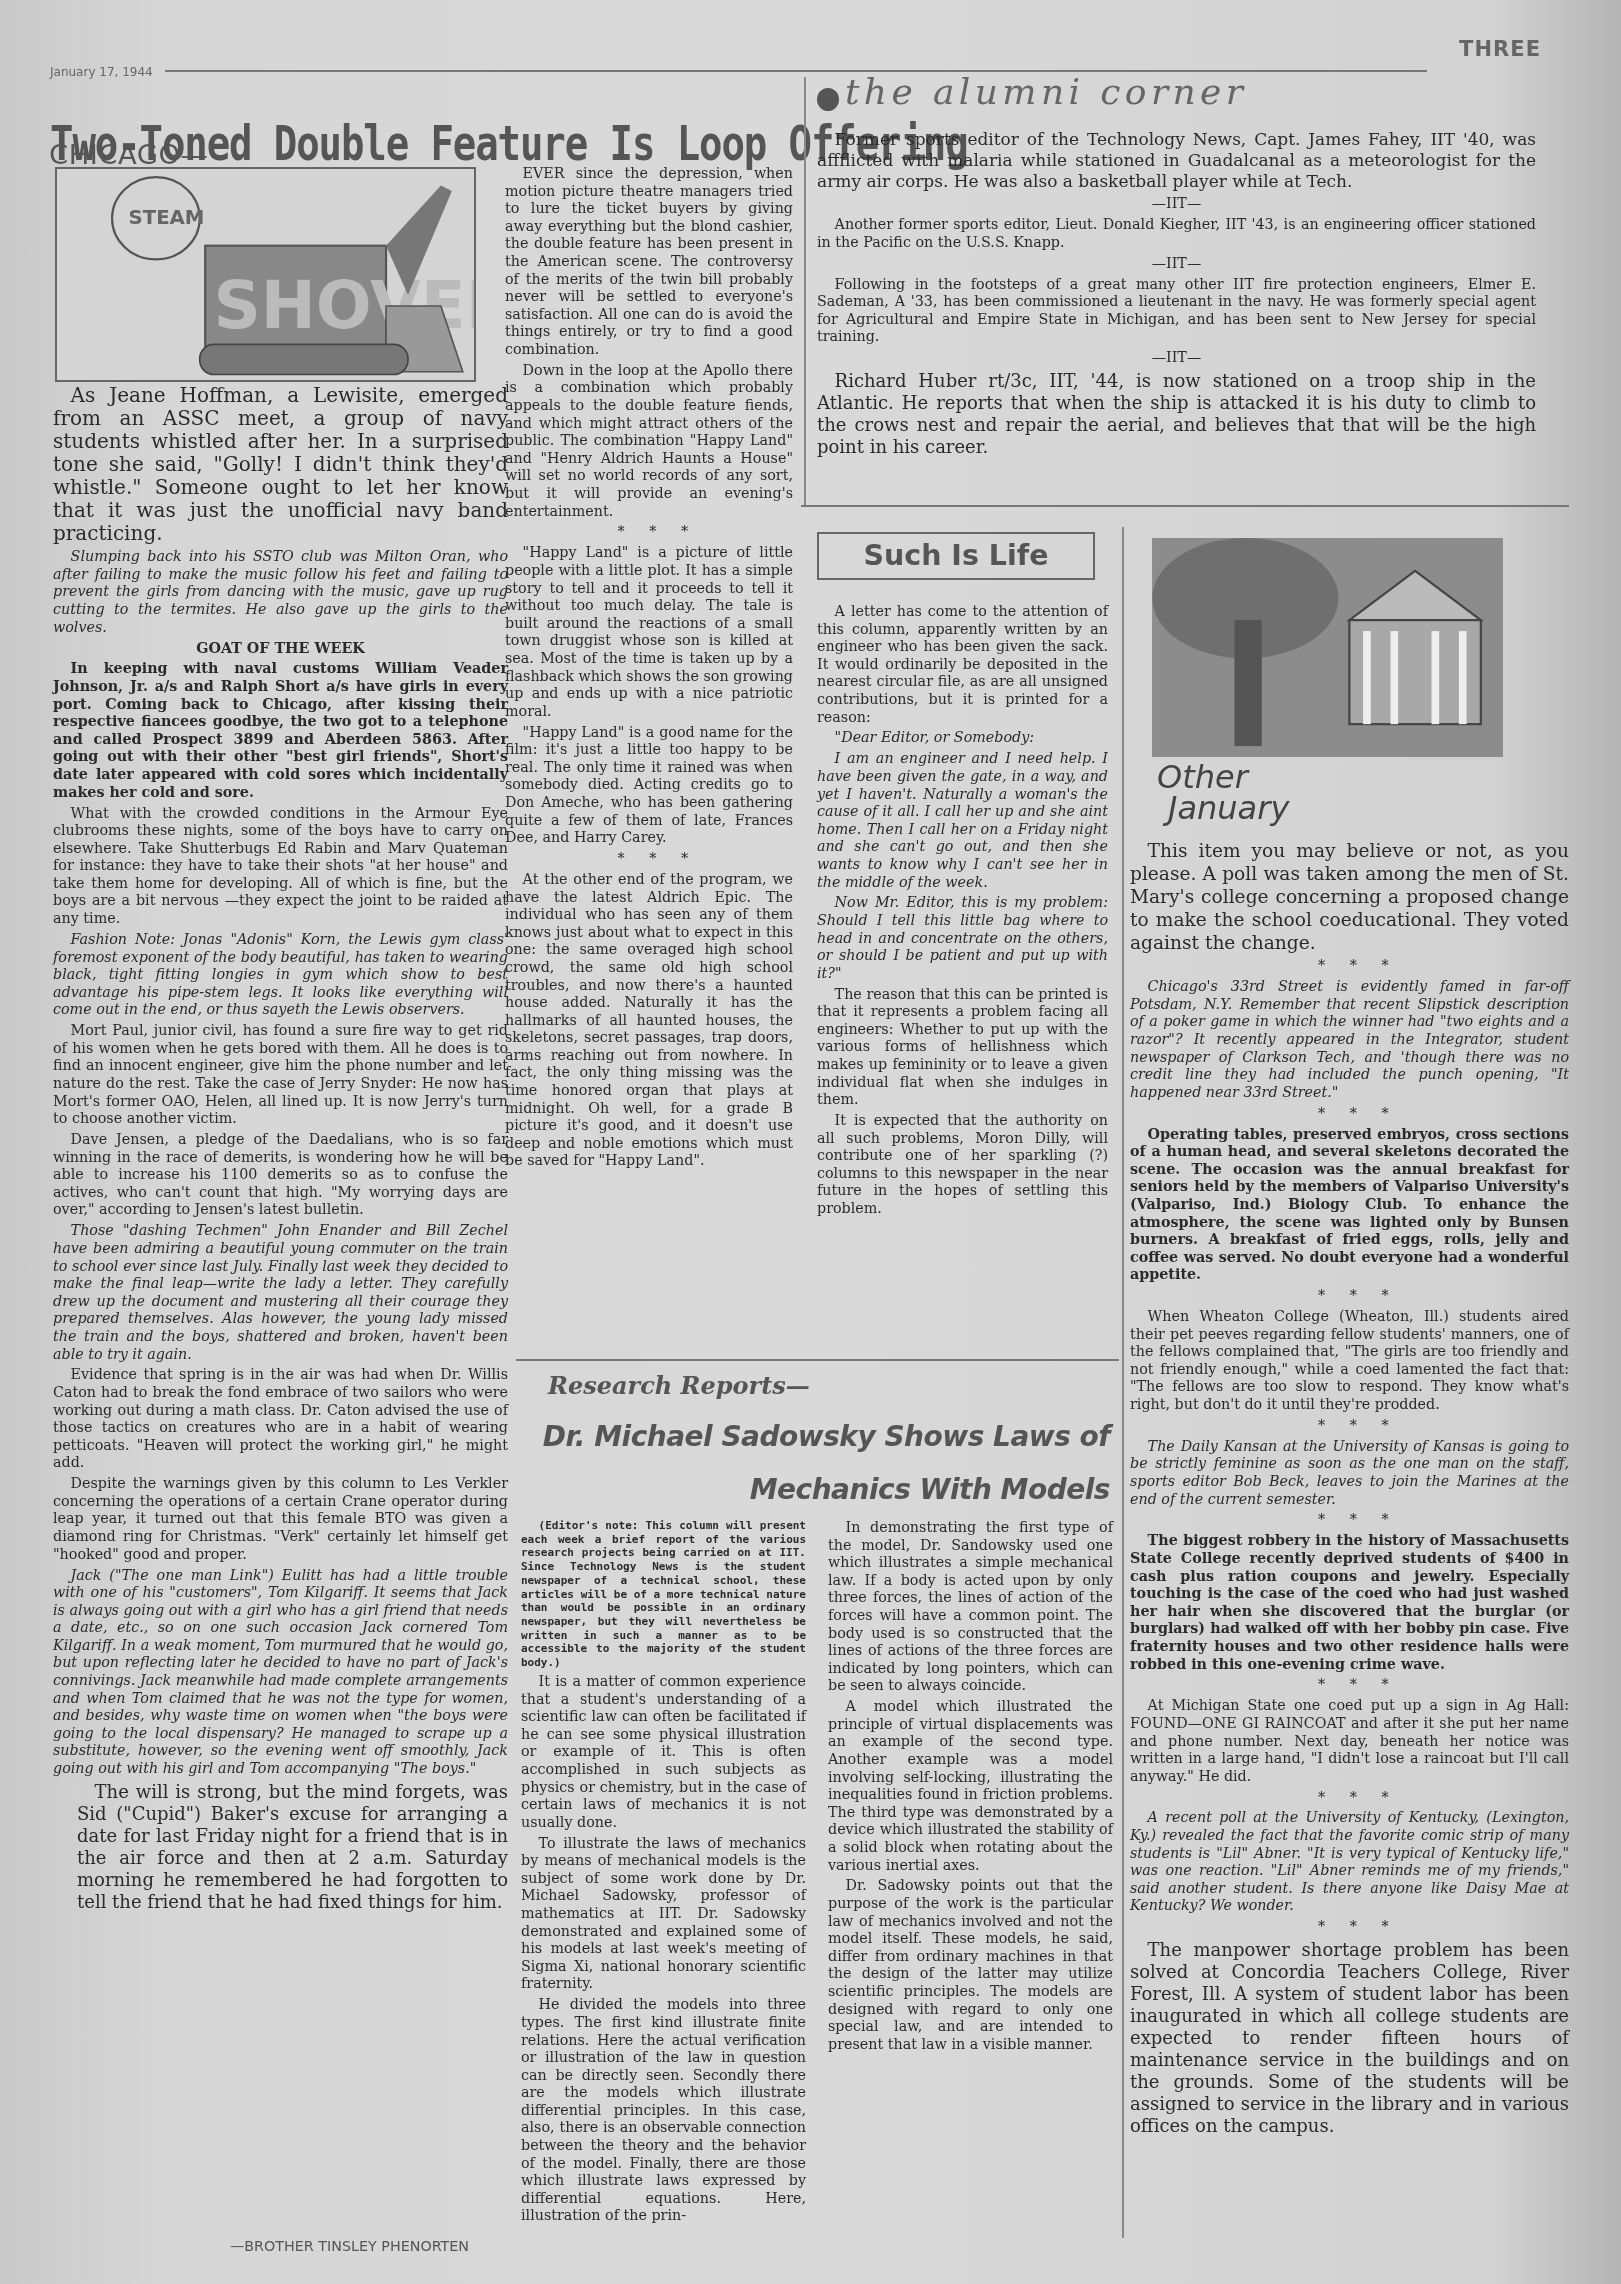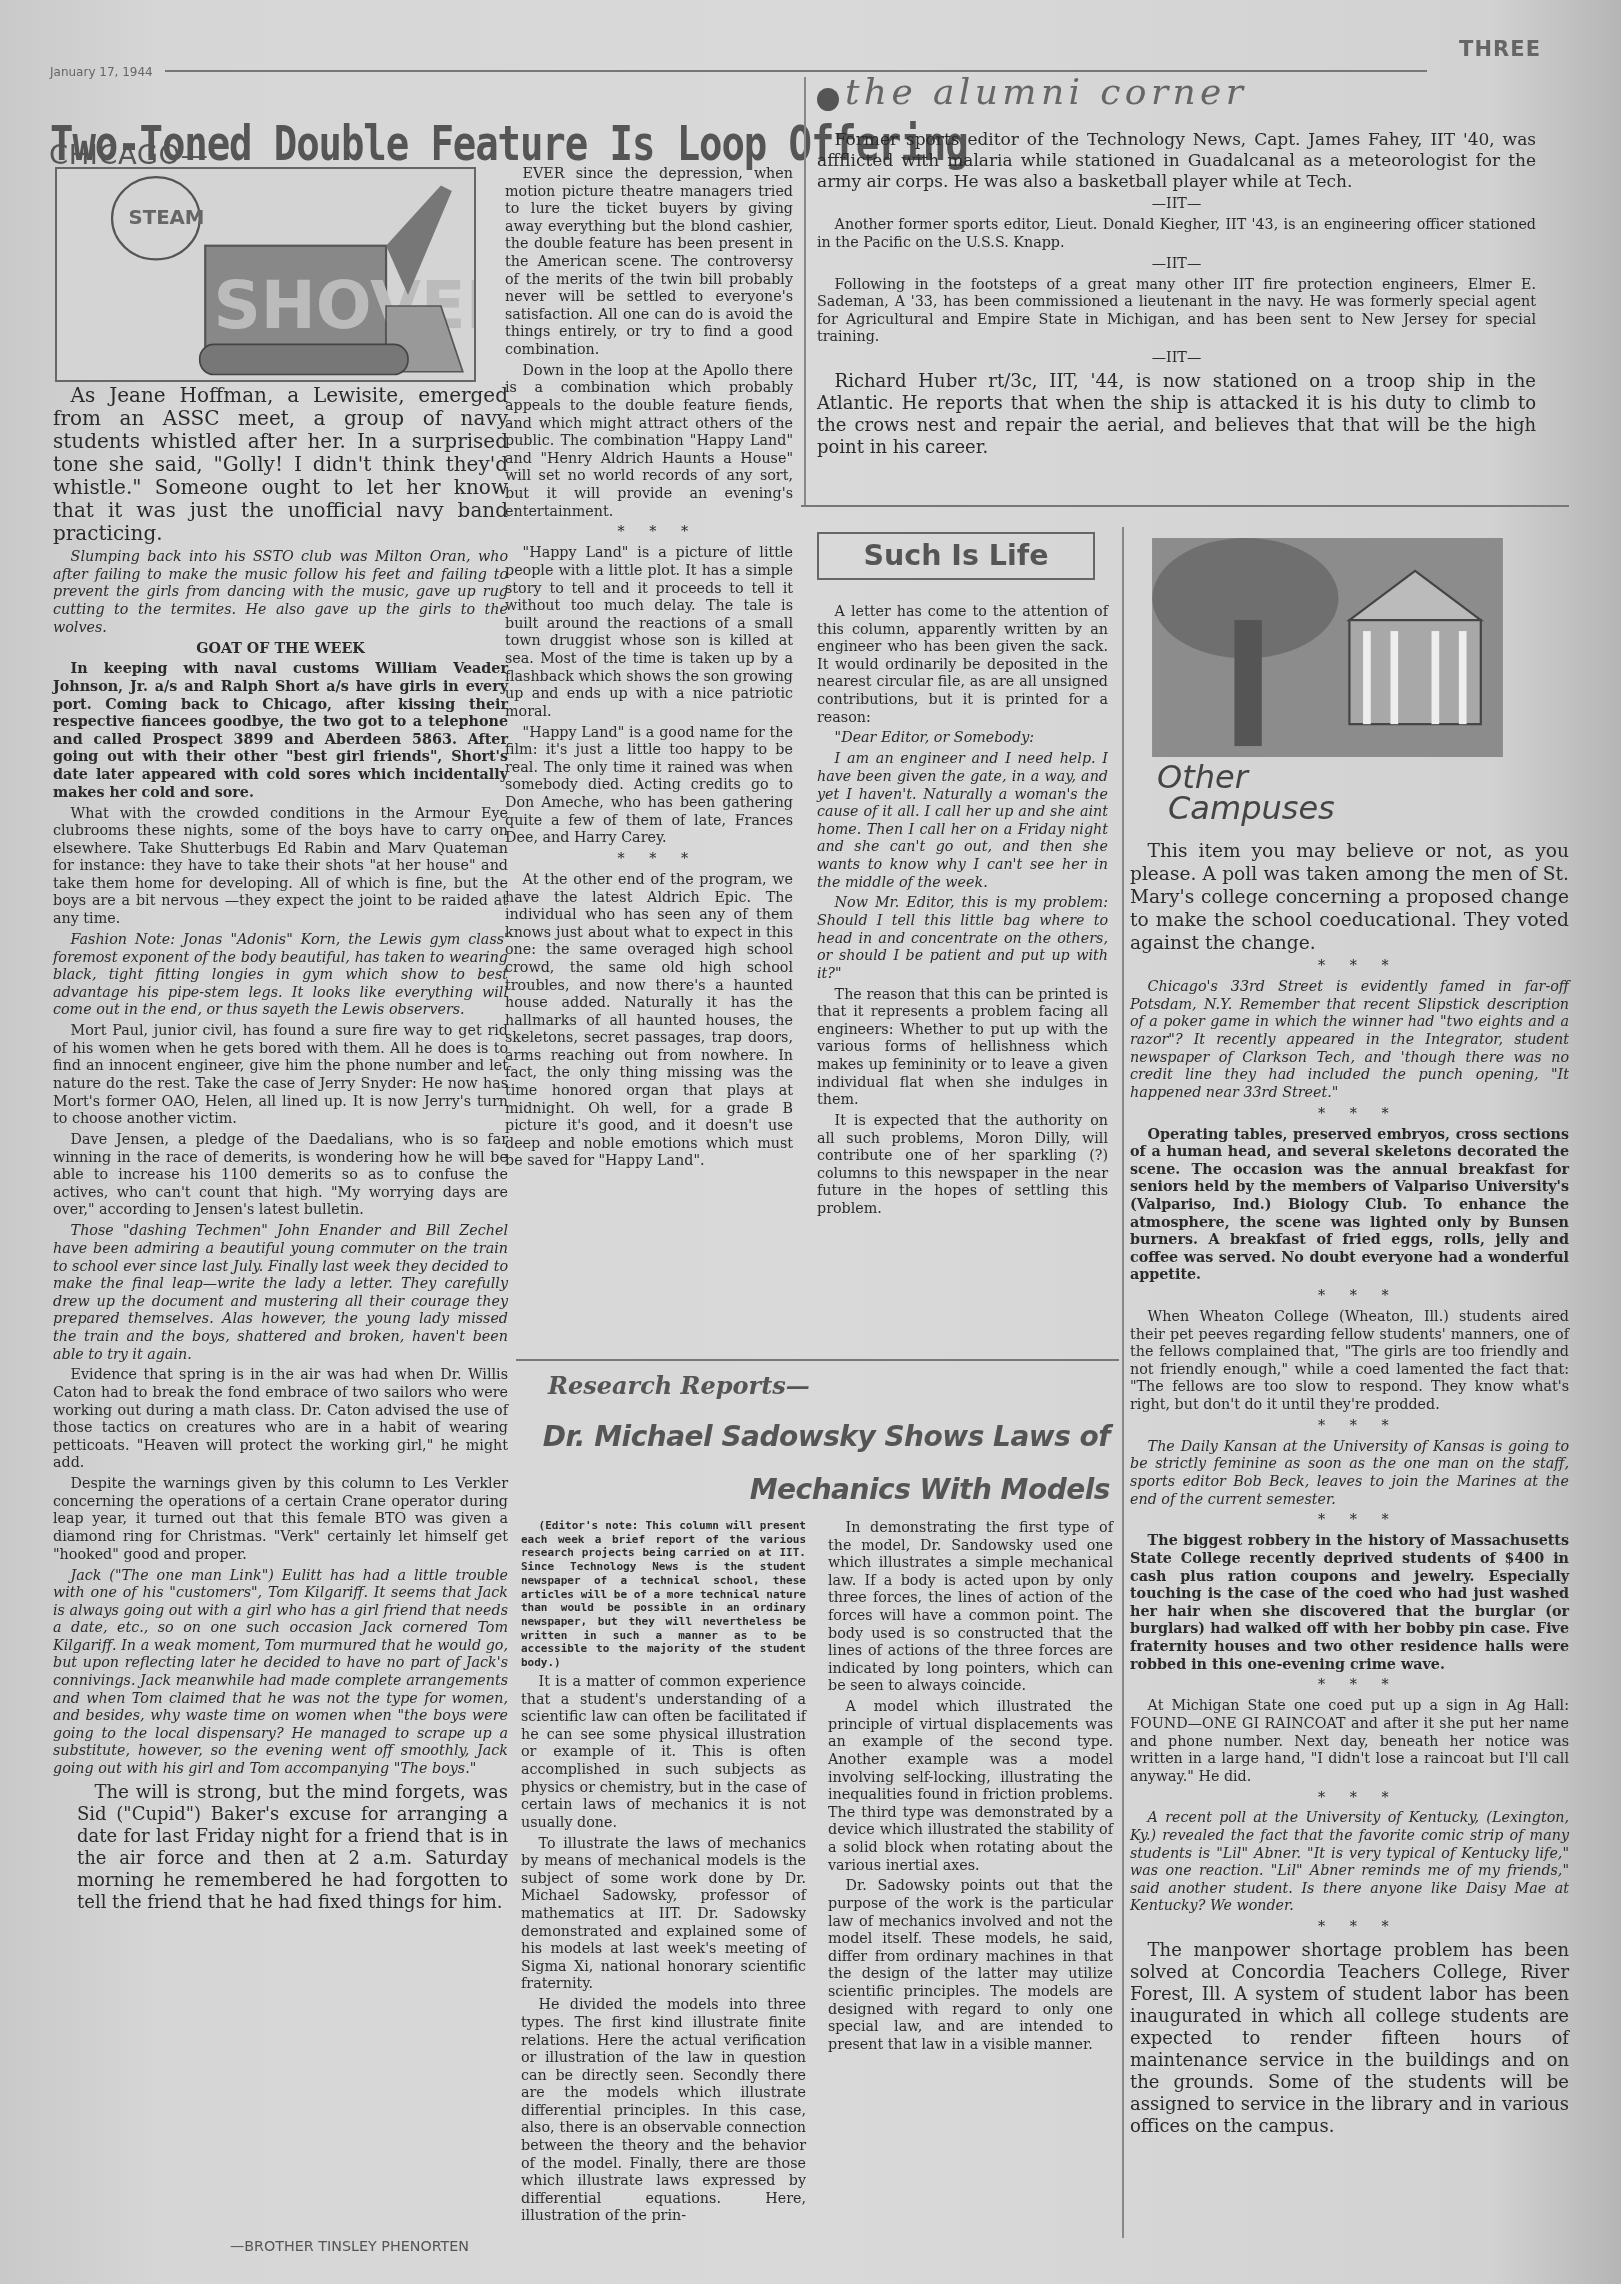--- a/index.html
+++ b/index.html
@@ -111,21 +111,21 @@
       <polygon points="360,150 480,60 600,150" fill="#bbb" stroke="#444" stroke-width="4"></polygon>
       <rect x="360" y="150" width="240" height="190" fill="#a8a8a8" stroke="#444" stroke-width="4"></rect>
       <rect x="385" y="170" width="14" height="170" fill="#eee"></rect>
       <rect x="435" y="170" width="14" height="170" fill="#eee"></rect>
       <rect x="510" y="170" width="14" height="170" fill="#eee"></rect>
       <rect x="560" y="170" width="14" height="170" fill="#eee"></rect>
     </svg>
   </div>
   <div class="other-campuses">
     <div>Other</div>
-    <div style="padding-left:11px;">Campuses</div>
+    <div style="padding-left:11px;">January</div>
   </div>
 
   <div class="col" style="left:1130px;top:839px;width:439px;">
     <p style="font-size:18.6px;line-height:23px;">This item you may believe or not, as you please. A poll was taken among the men of St. Mary's college concerning a proposed change to make the school coeducational. They voted against the change.</p>
     <p class="stars small">* * *</p>
     <p class="ital small">Chicago's 33rd Street is evidently famed in far-off Potsdam, N.Y. Remember that recent Slipstick description of a poker game in which the winner had "two eights and a razor"? It recently appeared in the Integrator, student newspaper of Clarkson Tech, and 'though there was no credit line they had included the punch opening, "It happened near 33rd Street."</p>
     <p class="stars small">* * *</p>
     <p class="small" style="font-weight:bold;">Operating tables, preserved embryos, cross sections of a human head, and several skeletons decorated the scene. The occasion was the annual breakfast for seniors held by the members of Valpariso University's (Valpariso, Ind.) Biology Club. To enhance the atmosphere, the scene was lighted only by Bunsen burners. A breakfast of fried eggs, rolls, jelly and coffee was served. No doubt everyone had a wonderful appetite.</p>
     <p class="stars small">* * *</p>
     <p class="small">When Wheaton College (Wheaton, Ill.) students aired their pet peeves regarding fellow students' manners, one of the fellows complained that, "The girls are too friendly and not friendly enough," while a coed lamented the fact that: "The fellows are too slow to respond. They know what's right, but don't do it until they're prodded.</p>

